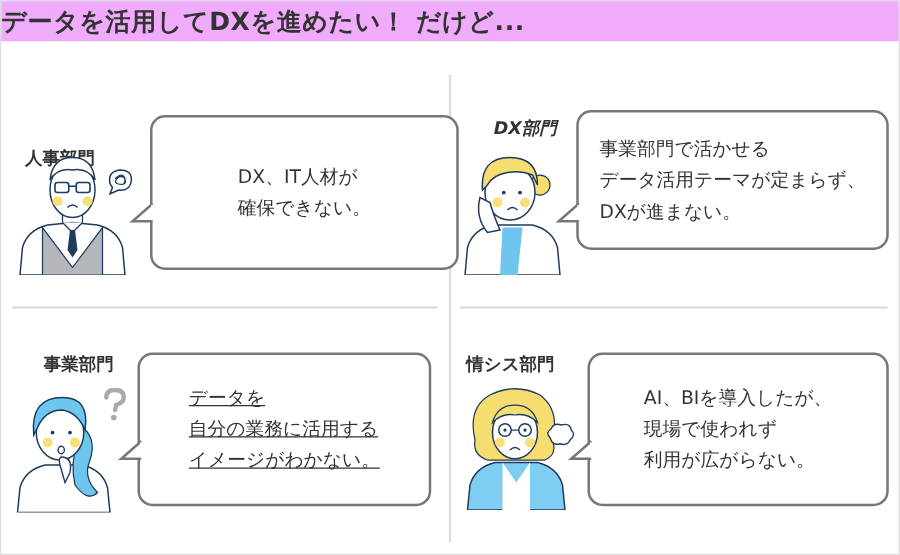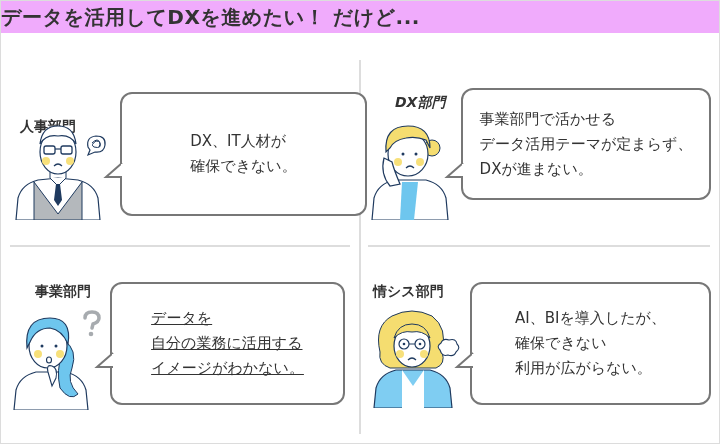--- a/index.html
+++ b/index.html
@@ -135,20 +135,20 @@
     <circle cx="48" cy="36" r="1.3" fill="#1f3a5f"></circle>
     <circle cx="28" cy="46" r="4" fill="#f7e07a"></circle>
     <circle cx="52" cy="46" r="4" fill="#f7e07a"></circle>
     <path d="M36 52 Q40 48 44 52" fill="none" stroke="#1f3a5f" stroke-width="1.2"></path>
   </svg>
   <svg class="char" style="left:436px; top:338px;" width="24" height="20" viewBox="0 0 24 20">
     <path d="M4 12 Q0 8 5 5 Q7 0 13 2 Q20 0 21 6 Q25 10 20 14 Q18 19 12 17 Q6 19 4 12 Z" fill="#fff" stroke="#1f3a5f" stroke-width="1.1"></path>
   </svg>
   <div class="bubble" style="left:470px; top:282px; width:241px; height:123px;">
     <span class="bubble-text">AI、BIを導入したが、
-確保できない
+現場で使われず
 利用が広がらない。</span>
   </div>
   <svg class="tail" style="left:455px; top:353px;" viewBox="0 0 22 22">
     <path d="M18 0 L2 14 L18 14" fill="#fff" stroke="#777777" stroke-width="2"></path>
     <rect x="17" y="1" width="4" height="12" fill="#fff"></rect>
   </svg>
 </div>
 
 </body></html>

